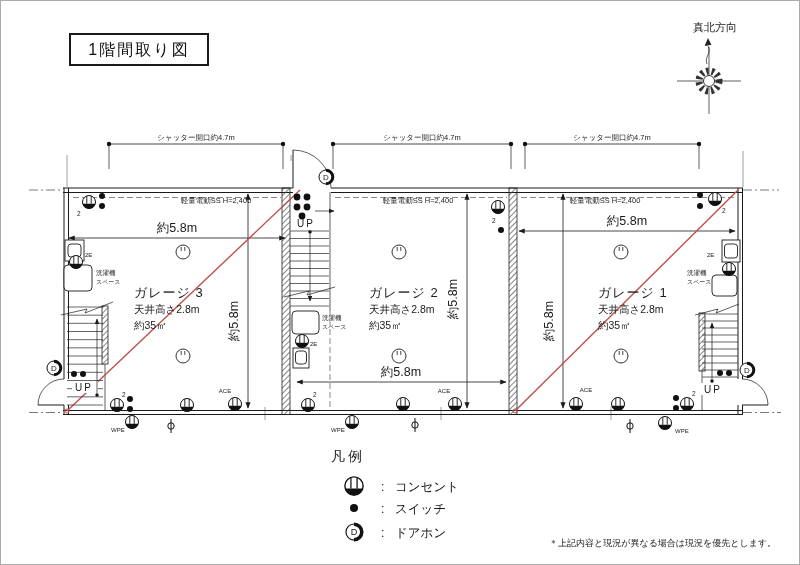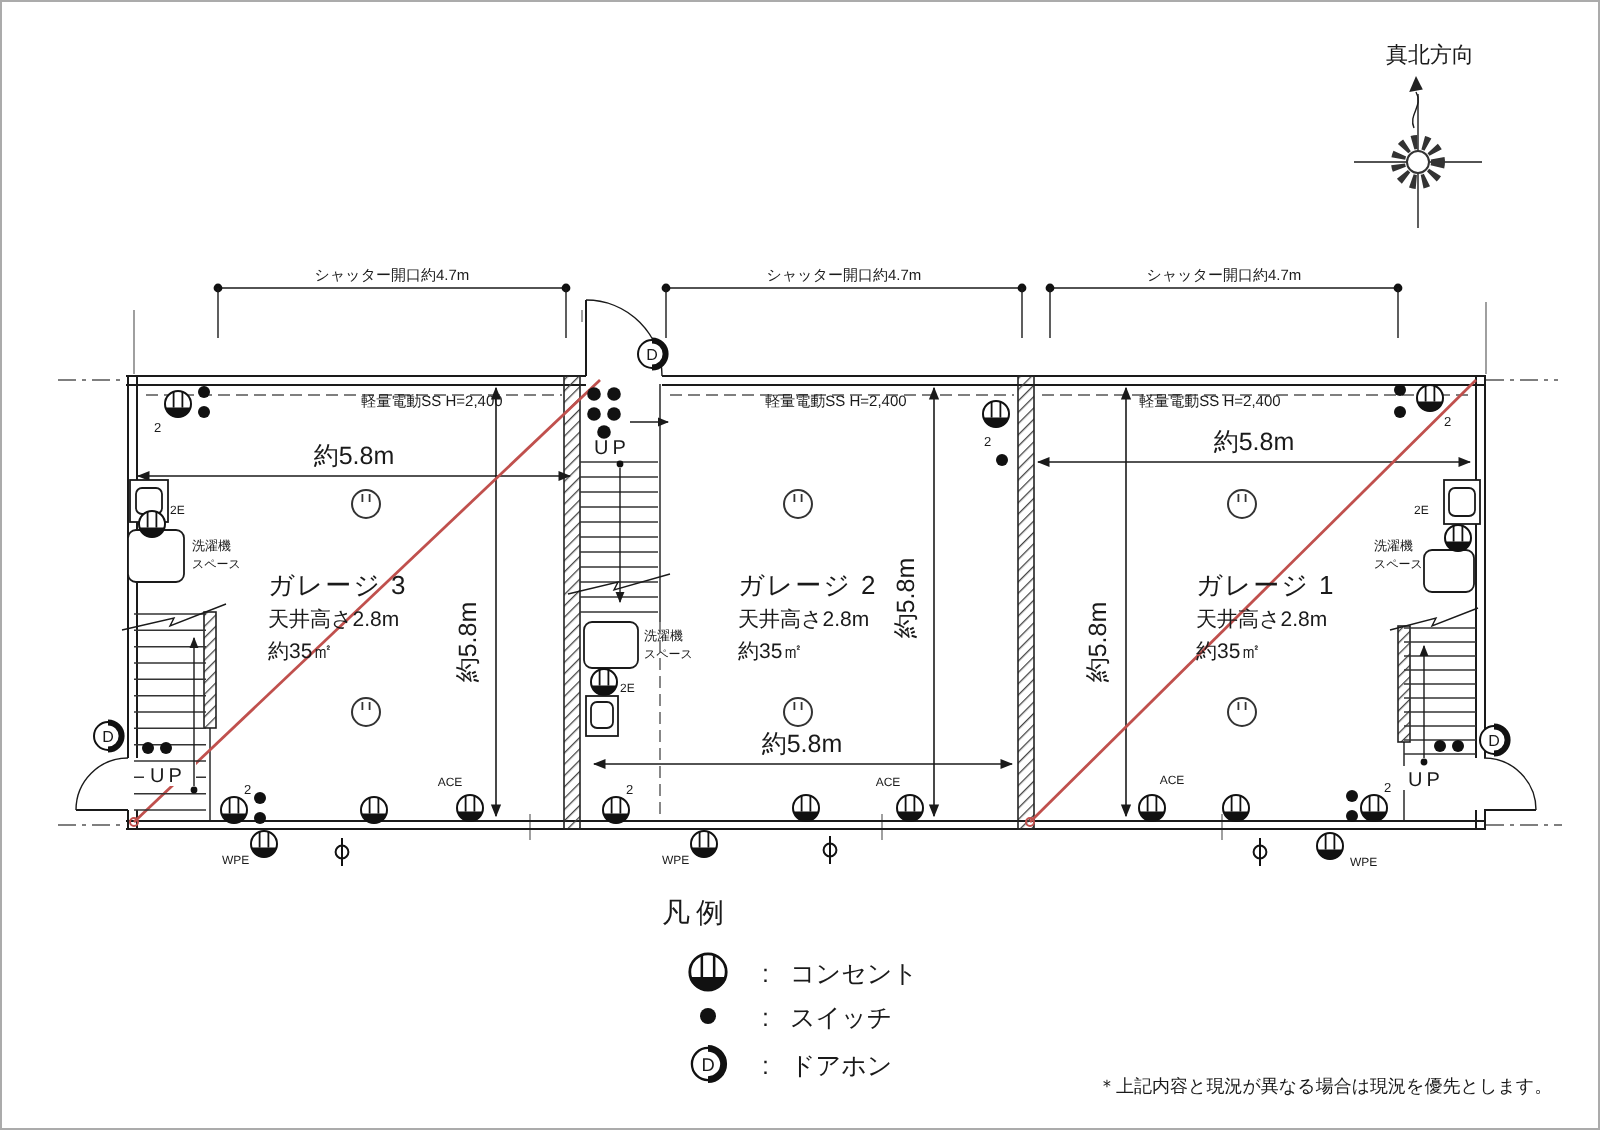--- a/index.html
+++ b/index.html
@@ -20,20 +20,21 @@
   .fixture{fill:#fff;stroke:#1a1a1a;stroke-width:.9}
   g[data-treads] line{stroke:#333;stroke-width:.75}
   .t6{font-size:6px}.t65{font-size:6.5px}.t75{font-size:7.5px}.t9{font-size:9px}
   .t10{font-size:10.5px}.t11{font-size:11px}.t12{font-size:12.5px}.t13{font-size:13px;letter-spacing:1px}
   .t14{font-size:14px;letter-spacing:3px}.up{font-size:10px;letter-spacing:2px}
 </style>
 </head>
 <body>
 
 <div id="stage">
+  <div id="title-box">1階間取り図</div>
 
   <svg id="plan-svg" width="800" height="565" viewBox="0 0 800 565">
     <defs>
       <pattern id="hatch" width="4" height="4" patternUnits="userSpaceOnUse" patternTransform="rotate(45)">
         <line x1="0" y1="0" x2="0" y2="4" stroke="#444" stroke-width="1.3"></line>
       </pattern>
       <marker id="ah" viewBox="0 0 10 10" refX="9" refY="5" markerWidth="8" markerHeight="8" orient="auto-start-reverse">
         <path d="M0,1 L10,5 L0,9 z" fill="#1a1a1a"></path>
       </marker>
       <g id="sym-outlet">

